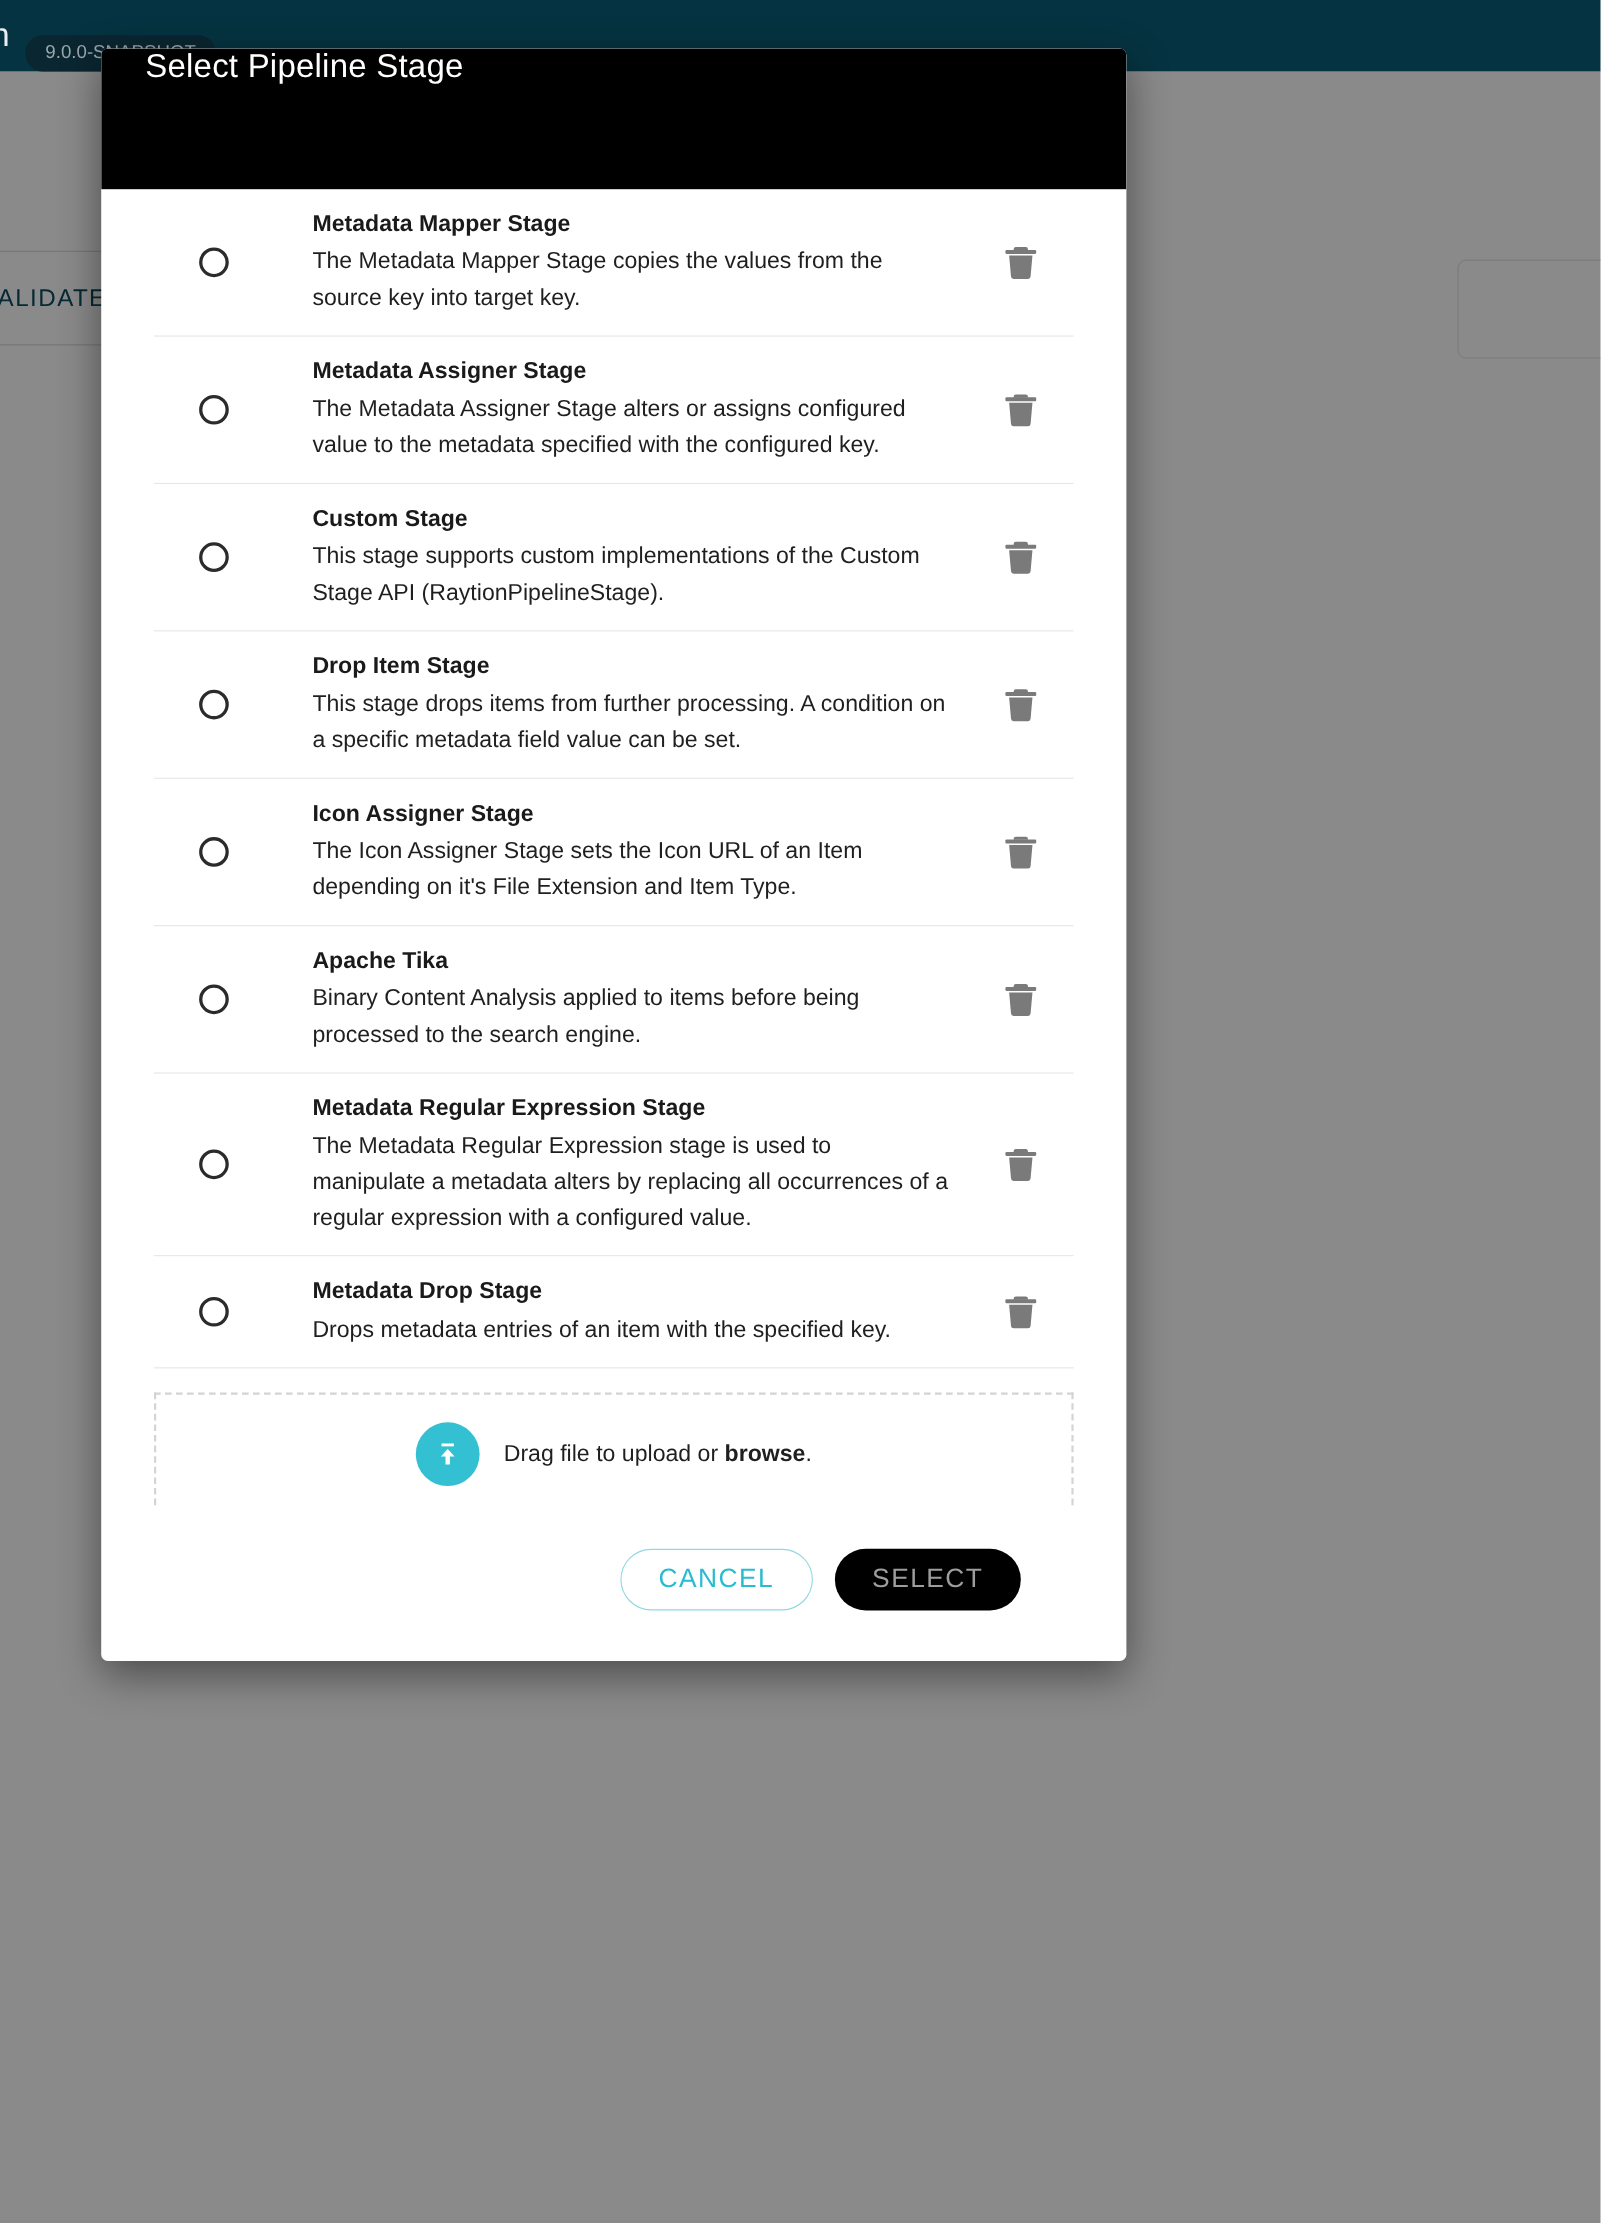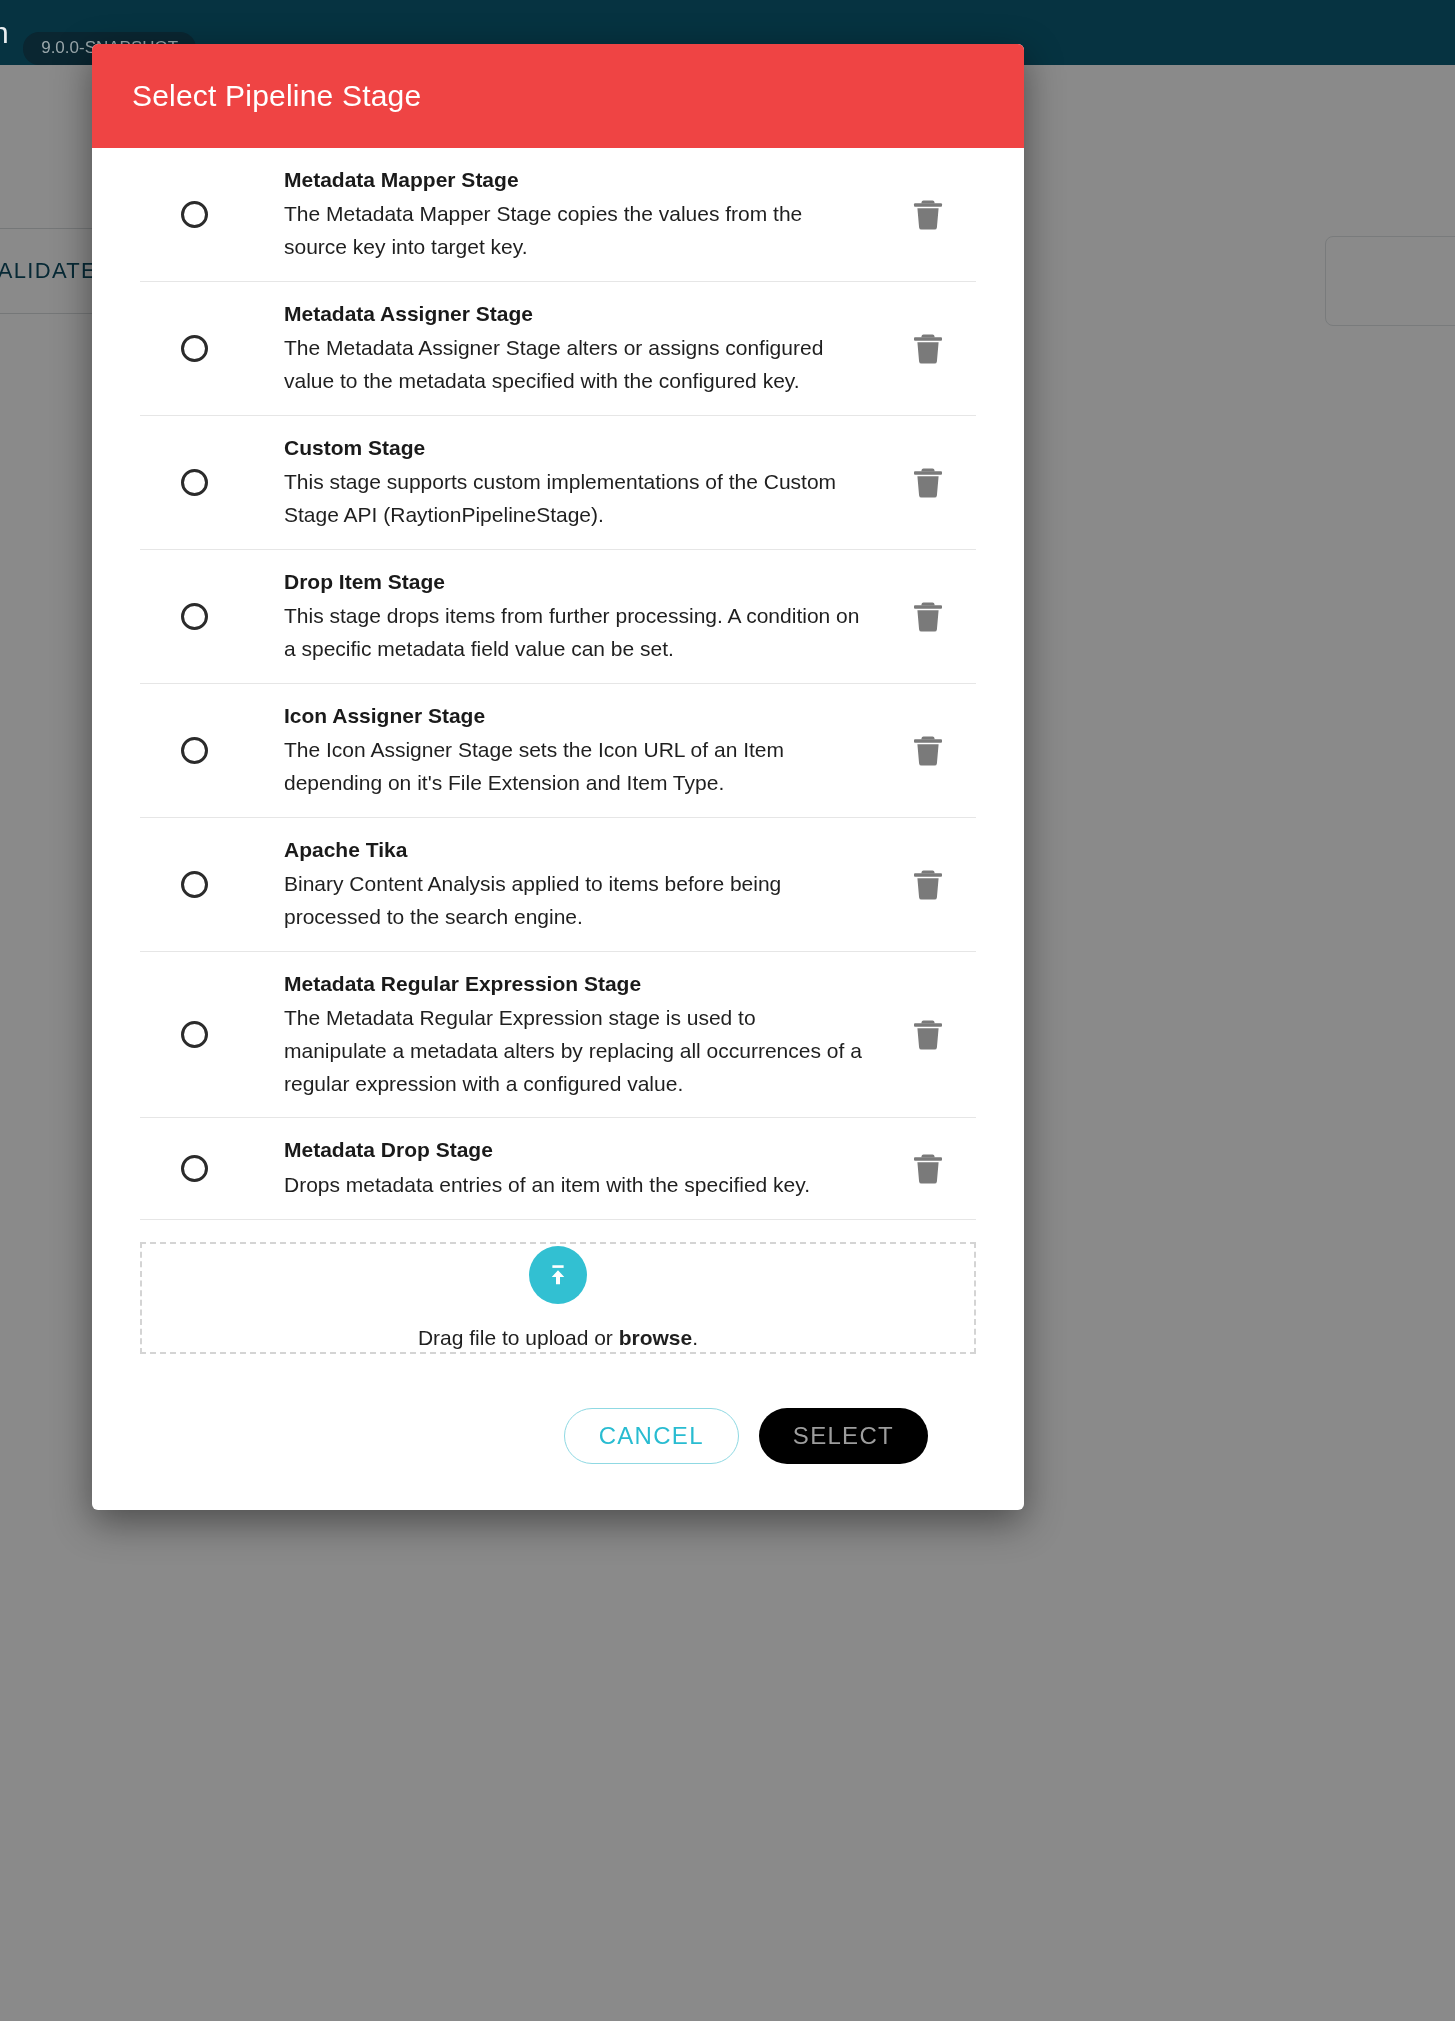--- a/index.html
+++ b/index.html
@@ -92,24 +92,23 @@
     width: 932px;
     height: 1466px;
     background: #ffffff;
     border-radius: 6px;
     box-shadow: 0 12px 38px rgba(0,0,0,0.45);
     overflow: hidden;
     display: flex;
     flex-direction: column;
   }
   #dialog-header {
-    height: 104px;
-    background: #ef4444;
-    display: flex;
-    align-items: center;
+    height: 128px;
+    background: #000000;
+    display: flex;
     padding: 0 40px;
     flex: 0 0 auto;
   }
   #dialog-title {
     color: #ffffff;
     font-size: 30px;
     font-weight: 400;
     letter-spacing: 0.2px;
   }
 
@@ -176,21 +175,20 @@
 
   
   .dropzone-wrap { padding: 22px 48px 0 48px; }
   #dropzone {
     height: 112px;
     border: 2px dashed #d4d4d4;
     display: flex;
     align-items: center;
     justify-content: center;
     gap: 22px;
-    flex-direction: column;
   }
   #upload-badge {
     width: 58px;
     height: 58px;
     border-radius: 50%;
     background: #32c0d2;
     display: flex;
     align-items: center;
     justify-content: center;
     flex: 0 0 auto;

